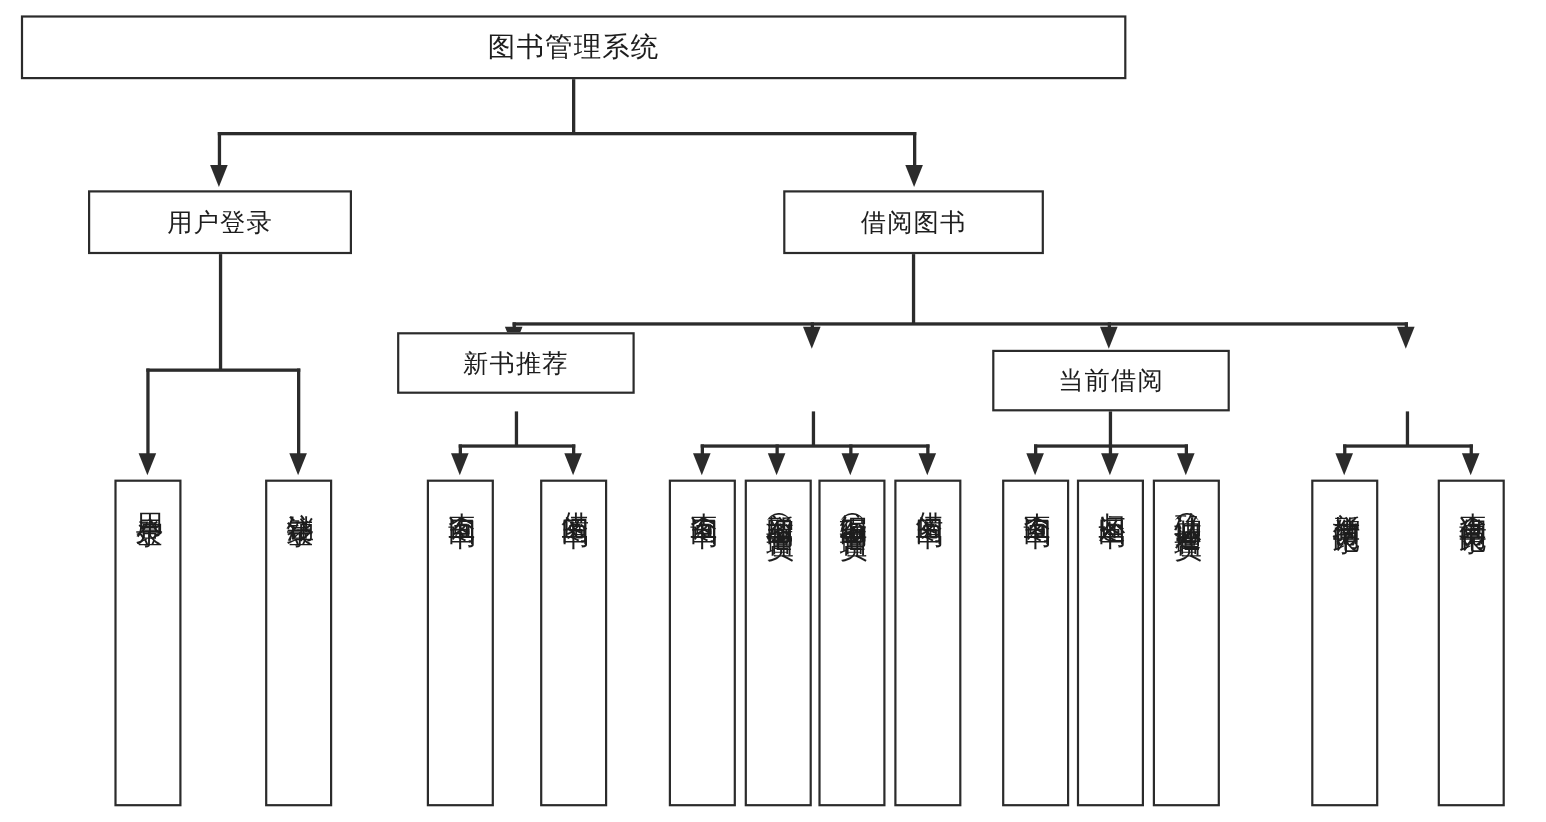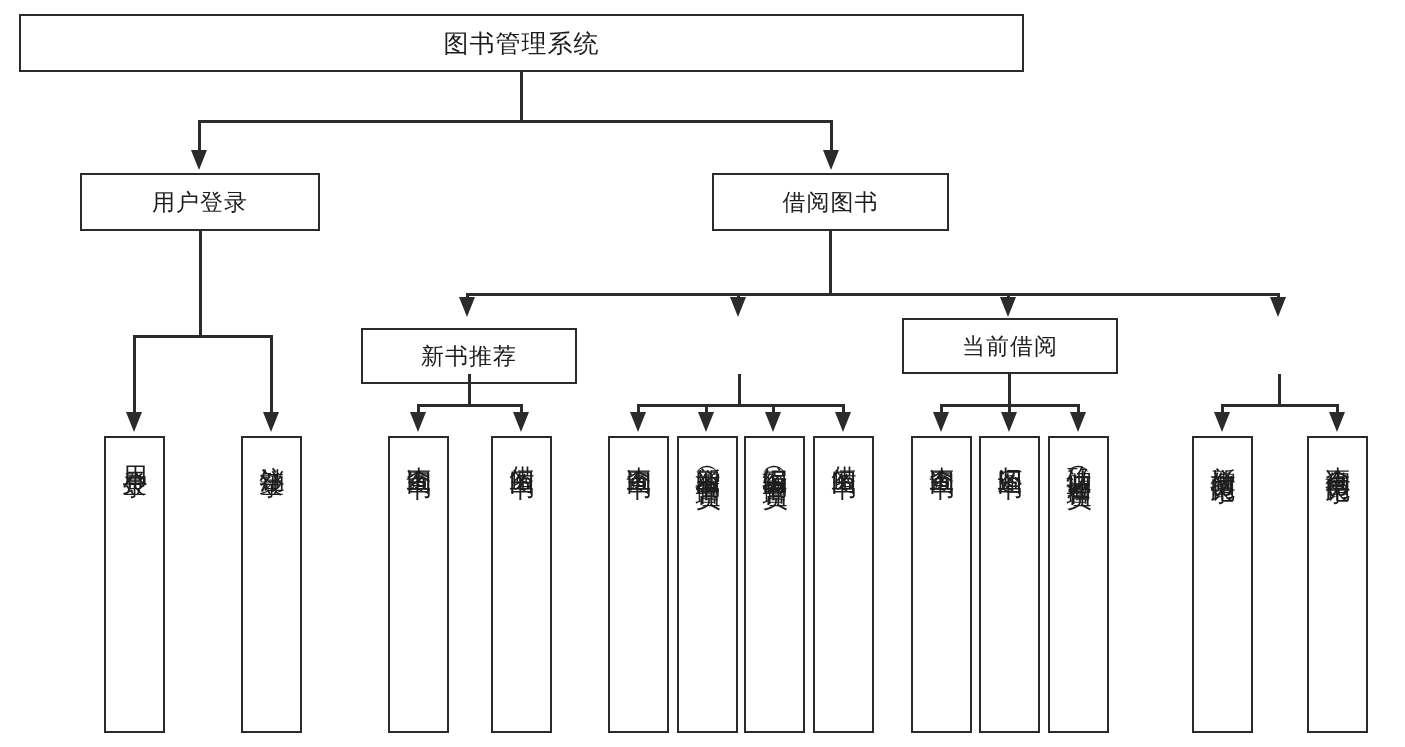--- a/index.html
+++ b/index.html
@@ -122,21 +122,21 @@
   <div class="ln h" style="left:466px; top:293px; width:814px; height:3px;"></div>
   <div class="ln v" style="left:466px; top:293px; width:3px; height:18px;"></div>
   <div class="arrow" style="left:459px; top:297px;"></div>
   <div class="ln v" style="left:737px; top:293px; width:3px; height:18px;"></div>
   <div class="arrow" style="left:730px; top:297px;"></div>
   <div class="ln v" style="left:1007px; top:293px; width:3px; height:18px;"></div>
   <div class="arrow" style="left:1000px; top:297px;"></div>
   <div class="ln v" style="left:1277px; top:293px; width:3px; height:18px;"></div>
   <div class="arrow" style="left:1270px; top:297px;"></div>
 
-  <div class="node h-label" style="left:361px; top:328px; width:216px; height:56px;">
+  <div class="node h-label" style="left:361px; top:302px; width:216px; height:56px;">
     <span class="label-h">新书推荐</span>
   </div>
 
 
   <div class="node h-label" style="left:902px; top:318px; width:216px; height:56px;">
     <span class="label-h">当前借阅</span>
   </div>
 
 
   <div class="ln v" style="left:468px; top:374px; width:3px; height:32px;"></div>

